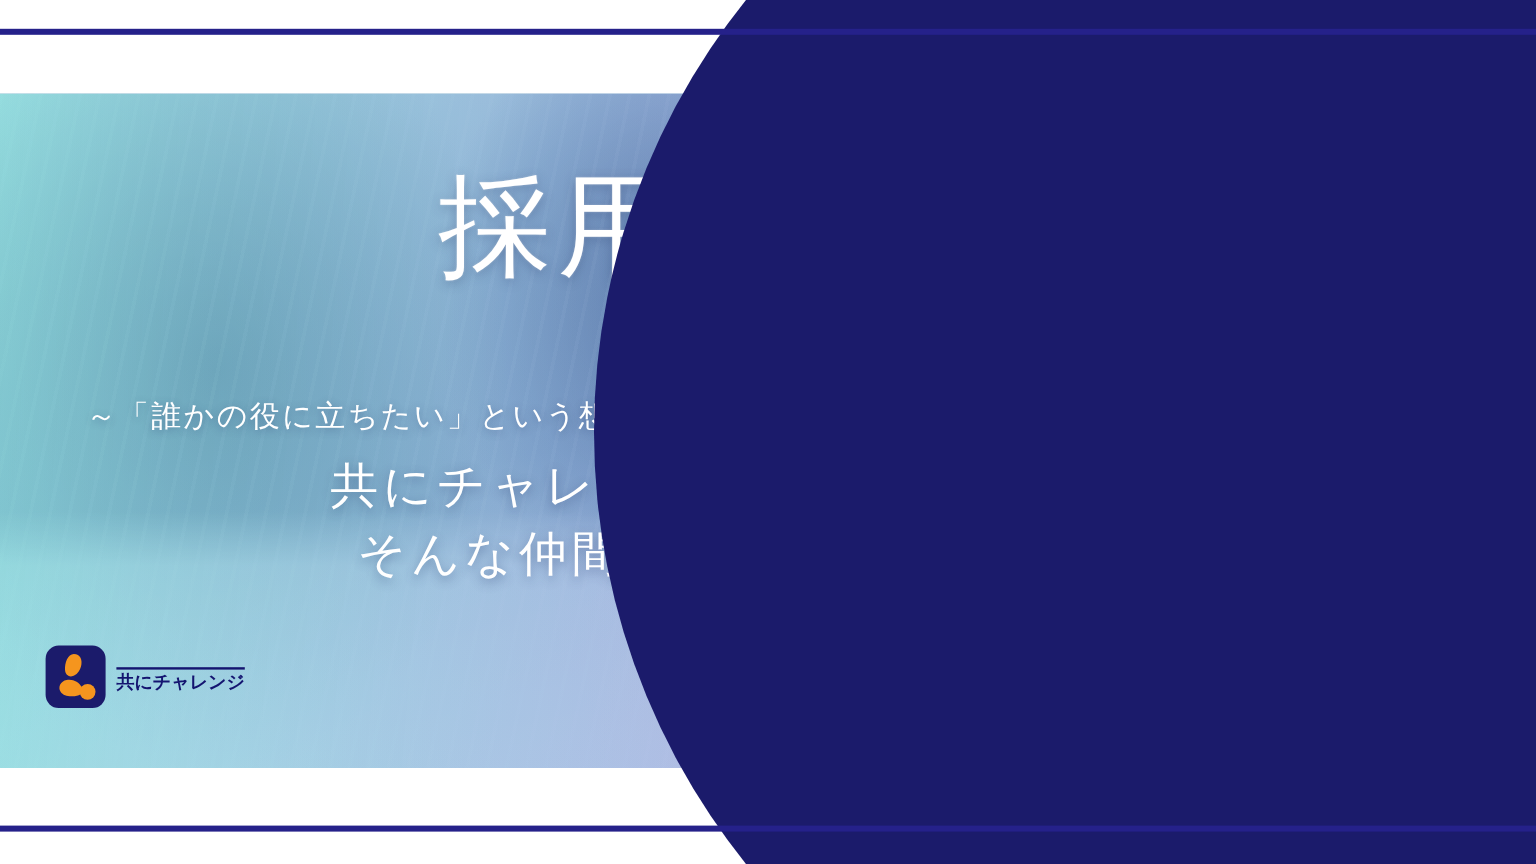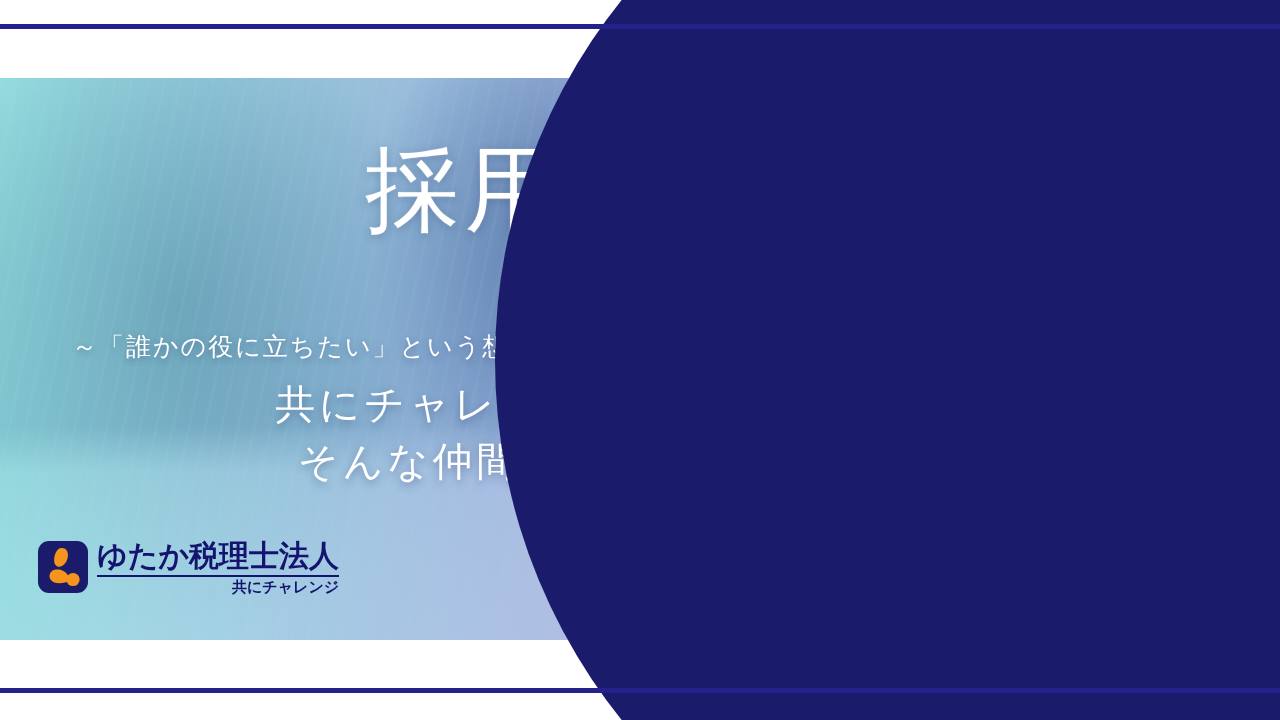--- a/index.html
+++ b/index.html
@@ -251,19 +251,18 @@
     <div class="logo-mark">
       <svg width="50" height="52" viewBox="0 0 50 52" aria-hidden="true">
         <path d="M23.5 7 C29 7 31 12 29.5 17.5 C28.3 21.8 25.6 24.6 22.8 25.4
                  C19.4 26.4 16.5 24.4 16.2 20.4 C15.8 14.3 18.6 7 23.5 7 Z" fill="#f5951e"></path>
         <path d="M12.5 38.5 C10 34.5 12.5 29.5 17.5 28.6 C22.8 27.6 27.8 30.2 30 34.4
                  C31.6 37.5 30.4 40.6 27 41.5 C21.8 42.9 15.2 42.7 12.5 38.5 Z" fill="#f5951e"></path>
         <circle cx="35" cy="38.5" r="6.6" fill="#f5951e"></circle>
       </svg>
     </div>
     <div class="logo-words">
-      <div class="logo-name">ゆたか税理士法人</div>
       <div class="logo-divider"></div>
       <div class="logo-sub">共にチャレンジ</div>
     </div>
   </div>
 
 </div>
 
 </body></html>

